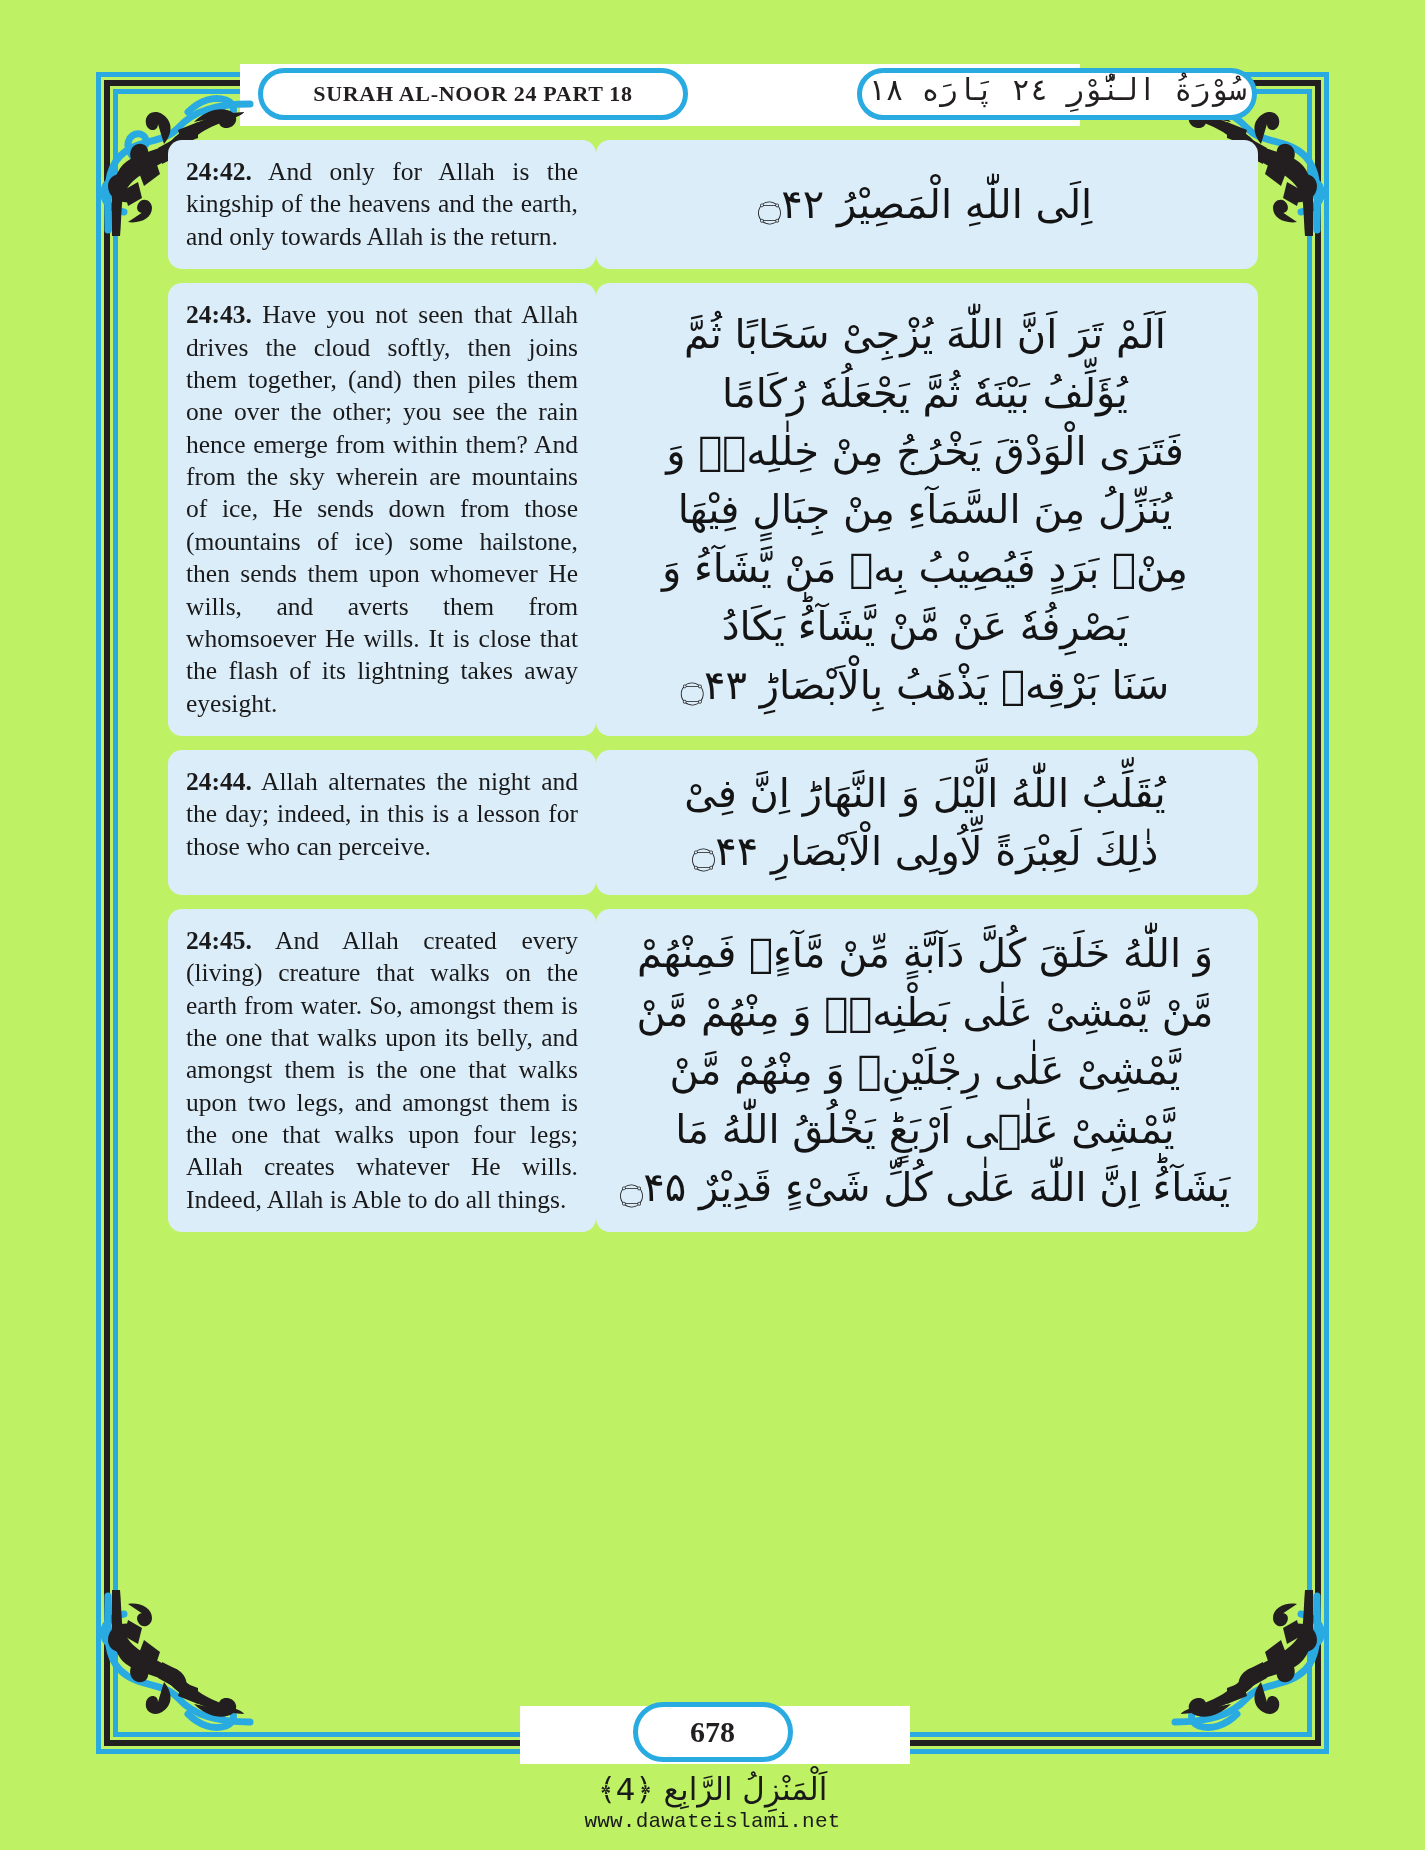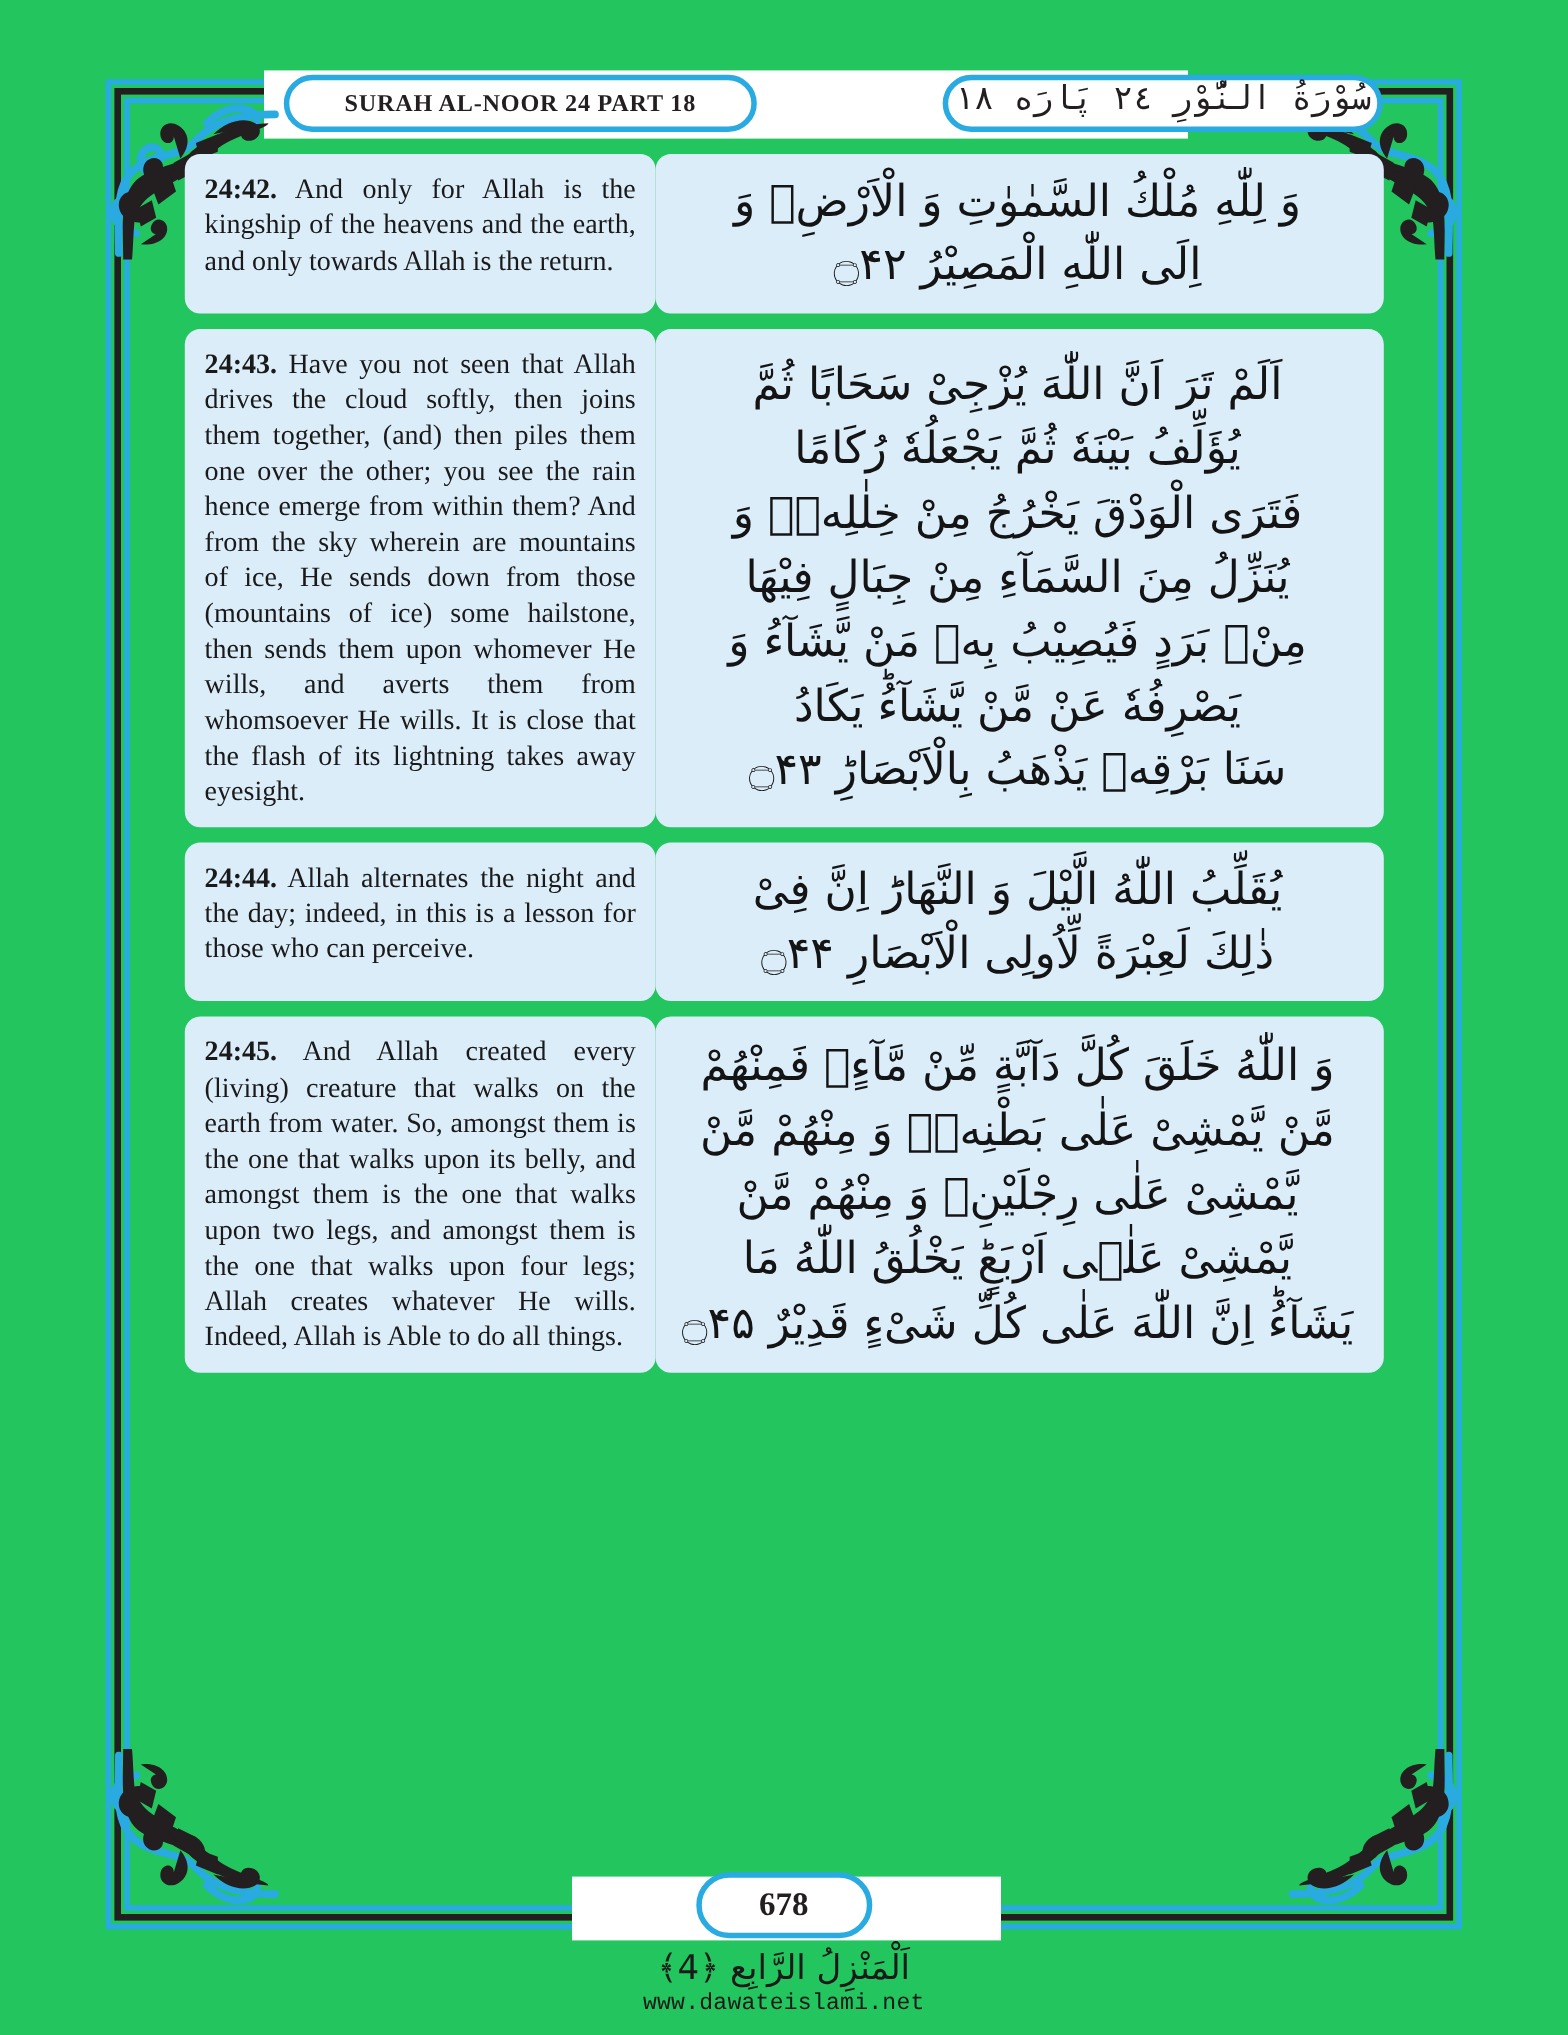--- a/index.html
+++ b/index.html
@@ -12,21 +12,21 @@
     height: 1850px;
     position: relative;
     font-family: "Liberation Serif", serif;
     overflow: hidden;
   }
 
   
   #page {
     position: absolute;
     inset: 0;
-    background: #22c55e;
+    background: #bef264;
   }
 
   
   .frame-outer {
     position: absolute;
     left: 96px;
     top: 72px;
     right: 96px;
     bottom: 96px;
     border: 5px solid #29abe2;
@@ -341,21 +341,20 @@
     </div>
   </div>
 
   <div id="content">
 
     <div class="verse-row">
       <div class="cell translation">
         <p class="tr-text last-left"><span class="vnum">24:42.</span> <span>And only for Allah is the kingship of the heavens and the earth, and only towards Allah is the return.</span></p>
       </div>
       <div class="cell arabic">
-        <div class="ar-line">وَ لِلّٰهِ مُلْكُ السَّمٰوٰتِ وَ الْاَرْضِۚ وَ</div>
         <div class="ar-line">اِلَى اللّٰهِ الْمَصِیْرُ ۝۴۲</div>
       </div>
     </div>
 
     <div class="verse-row">
       <div class="cell translation">
         <p class="tr-text last-left"><span class="vnum">24:43.</span> <span>Have you not seen that Allah drives the cloud softly, then joins them together, (and) then piles them one over the other; you see the rain hence emerge from within them? And from the sky wherein are mountains of ice, He sends down from those (mountains of ice) some hailstone, then sends them upon whomever He wills, and averts them from whomsoever He wills. It is close that the flash of its lightning takes away eyesight.</span></p>
       </div>
       <div class="cell arabic">
         <div class="ar-line">اَلَمْ تَرَ اَنَّ اللّٰهَ یُزْجِیْ سَحَابًا ثُمَّ</div>

